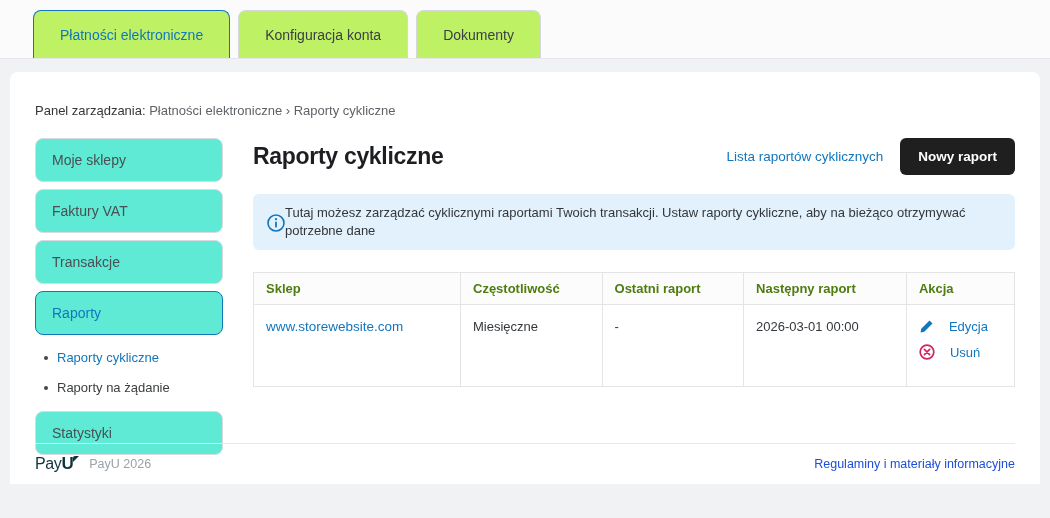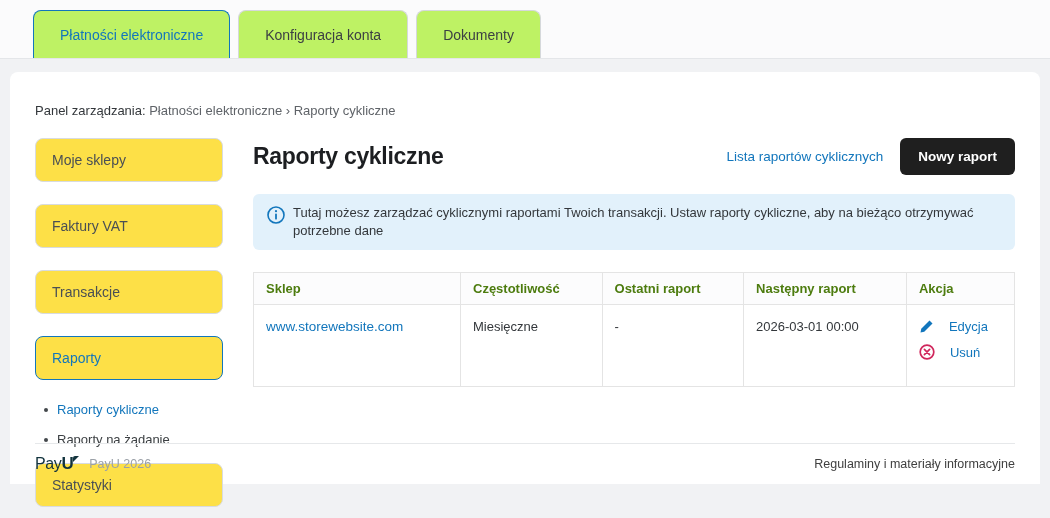--- a/index.html
+++ b/index.html
@@ -32,23 +32,23 @@
   }
   .breadcrumb { font-size: 13px; margin: 0 0 20px 0; }
   .bc-prefix { color: #33373b; }
   .bc-path { color: #5f6368; }
 
   .layout { display: flex; gap: 30px; }
 
   
   .sidebar { width: 188px; flex-shrink: 0; }
   .side-card {
-    background: #fde047; border: 1px solid #d8dbdf; border-radius: 8px;
+    background: #5eead4; border: 1px solid #d8dbdf; border-radius: 8px;
     padding: 13px 16px; font-size: 14px; color: #4a4f54;
-    margin-bottom: 22px; cursor: pointer;
+    margin-bottom: 7px; cursor: pointer;
   }
   .side-card.active { border-color: #1276bc; color: #1276bc; }
   .side-sub { list-style: none; margin: 12px 0 16px; padding: 0 0 0 9px; }
   .side-sub li {
     display: flex; align-items: center; gap: 9px;
     font-size: 13px; color: #3c4043; margin: 15px 0; cursor: pointer;
   }
   .bullet { width: 4px; height: 4px; border-radius: 50%; background: #43474b; flex-shrink: 0; }
   .side-sub li.active .sub-label { color: #1276bc; }
 
@@ -58,21 +58,21 @@
   .page-title { font-size: 23px; font-weight: bold; color: #1c1e21; margin: 0; letter-spacing: -0.3px; }
   .header-actions { display: flex; align-items: center; gap: 17px; }
   .link { color: #1276bc; font-size: 13.5px; text-decoration: none; cursor: pointer; }
   .btn-dark {
     background: #1f1f1f; color: #fff; font-family: inherit; font-weight: bold;
     font-size: 13.5px; border: none; border-radius: 6px; padding: 11px 18px; cursor: pointer;
   }
 
   .info-box {
     background: #e2f1fb; border-radius: 6px; padding: 10px 14px;
-    display: flex; gap: 8px; margin-bottom: 22px; align-items: flex-start;
+    display: flex; gap: 0; margin-bottom: 22px; align-items: center;
   }
   .info-icon { margin-top: 2px; line-height: 0; }
   .info-box p { margin: 0; font-size: 13px; color: #33373b; line-height: 1.4; }
 
   table.reports { width: 100%; border-collapse: collapse; font-size: 13px; }
   .reports th, .reports td { border: 1px solid #e4e4e4; text-align: left; }
   .reports th {
     font-weight: bold; color: #4d7c0f; background: #fcfcfd; padding: 8px 12px;
   }
   .reports td { padding: 14px 12px; vertical-align: top; height: 74px; color: #33373b; }
@@ -87,21 +87,21 @@
   .panel-footer {
     position: absolute; left: 25px; right: 25px; bottom: 0; height: 41px;
     border-top: 1px solid #e6e8ea; display: flex; align-items: center;
     justify-content: space-between;
   }
   .footer-left { display: flex; align-items: center; }
   .logo { font-size: 16px; color: #12333d; letter-spacing: -0.4px; position: relative; }
   .logo b { font-size: 17px; }
   .logo .spark { position: relative; top: -7px; left: 0px; line-height: 0; }
   .copyright { color: #9ba1a8; font-size: 12.5px; margin-left: 10px; }
-  .footer-link { color: #404040; font-size: 12.5px; text-decoration: none; cursor: pointer; }
+  .footer-link { color: #1d4ed8; font-size: 12.5px; text-decoration: none; cursor: pointer; }
 </style>
 </head>
 <body>
 
 <div class="page">
 
   <div class="tabbar">
     <div class="tab active">
       <span>Płatności elektroniczne</span>
     </div>

